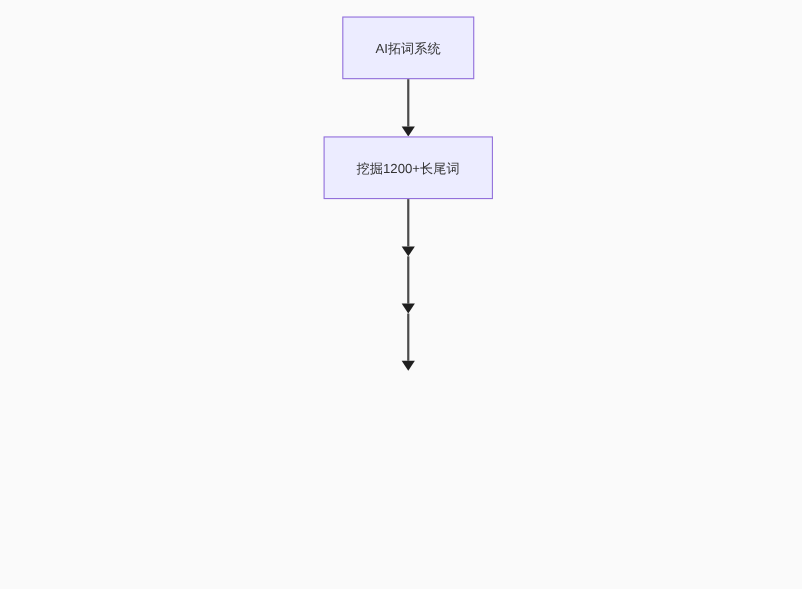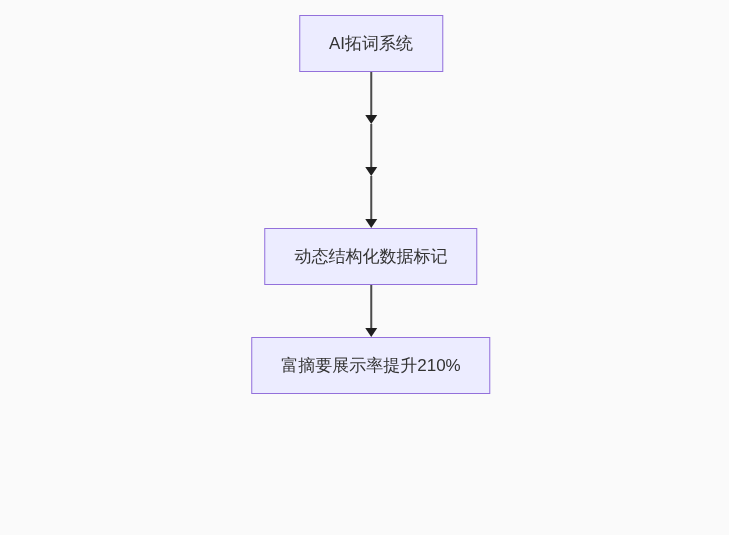--- a/index.html
+++ b/index.html
@@ -31,21 +31,21 @@
   .node {
     box-sizing: border-box;
     height: 57px;
     padding: 0 29px;
     background: #ececff;
     border: 1px solid #9370db;
     display: flex;
     align-items: center;
     justify-content: center;
     color: #333333;
-    font-size: 17px;
+    font-size: 12px;
     line-height: 1;
     white-space: nowrap;
   }
   .arrow {
     height: 52px;
     width: 14px;
     display: flex;
     flex-direction: column;
     align-items: center;
   }
@@ -70,39 +70,36 @@
 
     <div class="node">
       <span>AI拓词系统</span>
     </div>
 
     <div class="arrow">
       <div class="shaft"></div>
       <div class="head"></div>
     </div>
 
+    <div class="node">
+      <span>挖掘1200+长尾词</span>
+    </div>
 
     <div class="arrow">
       <div class="shaft"></div>
       <div class="head"></div>
     </div>
 
 
     <div class="arrow">
       <div class="shaft"></div>
       <div class="head"></div>
     </div>
 
-    <div class="node">
-      <span>动态结构化数据标记</span>
-    </div>
 
     <div class="arrow">
       <div class="shaft"></div>
       <div class="head"></div>
     </div>
 
-    <div class="node">
-      <span>富摘要展示率提升210%</span>
-    </div>
 
   </div>
 </div>
 
 </body></html>

